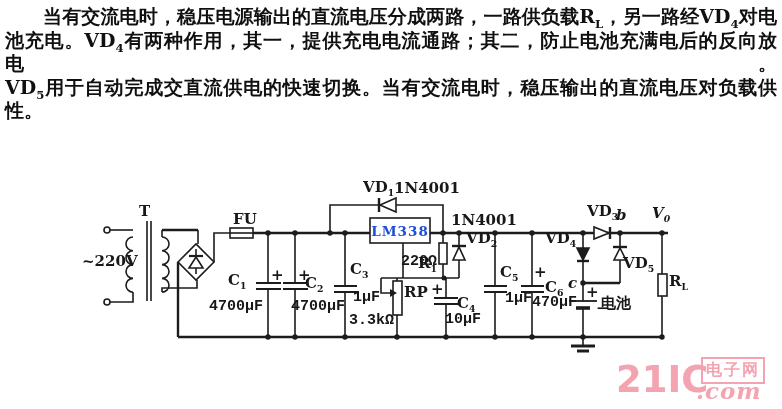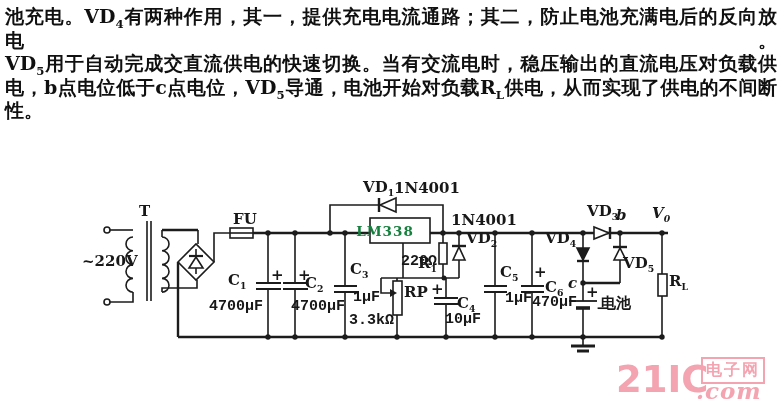--- a/index.html
+++ b/index.html
@@ -10,43 +10,43 @@
         font-weight:600;font-size:19px;line-height:23.5px;}
   .pl{text-align:justify;text-align-last:justify;}
   .pl.first{text-indent:38px;}
   .pl.last{text-align:left;text-align-last:left;}
   sub{font-size:0.62em;line-height:0;}
   
   .lbl{position:absolute;color:#181818;font-weight:600;font-size:15px;
        white-space:nowrap;line-height:13px;}
   .val{font-size:15px;font-family:Liberation Mono, monospace;}
   .it{font-style:italic;}
-  .lm-box{position:absolute;left:355px;top:218px;width:60px;height:25px;
+  .lm-box{position:absolute;left:370px;top:218px;width:60px;height:25px;
           display:flex;align-items:center;justify-content:center;
-          font-weight:600;font-size:13.5px;color:#15803d;letter-spacing:1px;}
+          font-weight:600;font-size:13.5px;color:#1d4ed8;letter-spacing:1px;}
   svg{position:absolute;left:0;top:0;}
   
   .wm{position:absolute;white-space:nowrap;}
   .wm-21ic{left:616px;top:358px;font-family:"DejaVu Sans","Liberation Sans",sans-serif;
            font-weight:bold;font-size:37px;letter-spacing:0px;}
   .wm-cn{left:701px;top:357px;font-weight:bold;font-size:16px;padding:1px 3px;
          border:2px solid;letter-spacing:2px;
          font-family:"DejaVu Sans","Liberation Sans",sans-serif;}
   .wm-com{left:696px;top:377px;font-style:italic;font-weight:bold;font-size:23px;
           letter-spacing:1px;}
 </style>
 </head>
 <body>
 
 <div class="page">
 
   <div class="para">
+    <div class="pl first">当有交流电时，稳压电源输出的直流电压分成两路，一路供负载R<sub>L</sub>，另一路经VD<sub>4</sub>对电</div>
     <div class="pl">池充电。VD<sub>4</sub>有两种作用，其一，提供充电电流通路；其二，防止电池充满电后的反向放电。</div>
     <div class="pl">VD<sub>5</sub>用于自动完成交直流供电的快速切换。当有交流电时，稳压输出的直流电压对负载供</div>
-    <div class="pl">电，b点电位低于c点电位，VD<sub>5</sub>导通，电池开始对负载R<sub>L</sub>供电，从而实现了供电的不间断</div>
     <div class="pl last">性。</div>
   </div>
 
   <svg width="782" height="409" viewBox="0 0 782 409">
 
     <g fill="none" stroke="#1c1c1c" stroke-width="1.6">
       <circle cx="107" cy="230" r="3"></circle>
       <circle cx="107" cy="302" r="3"></circle>
       <path d="M110,230 H133"></path>
       <path d="M133,237 a7,6.9 0 0 0 0,13.8 a7,6.9 0 0 0 0,13.8 a7,6.9 0 0 0 0,13.8 a7,6.9 0 0 0 0,13.8"></path>

